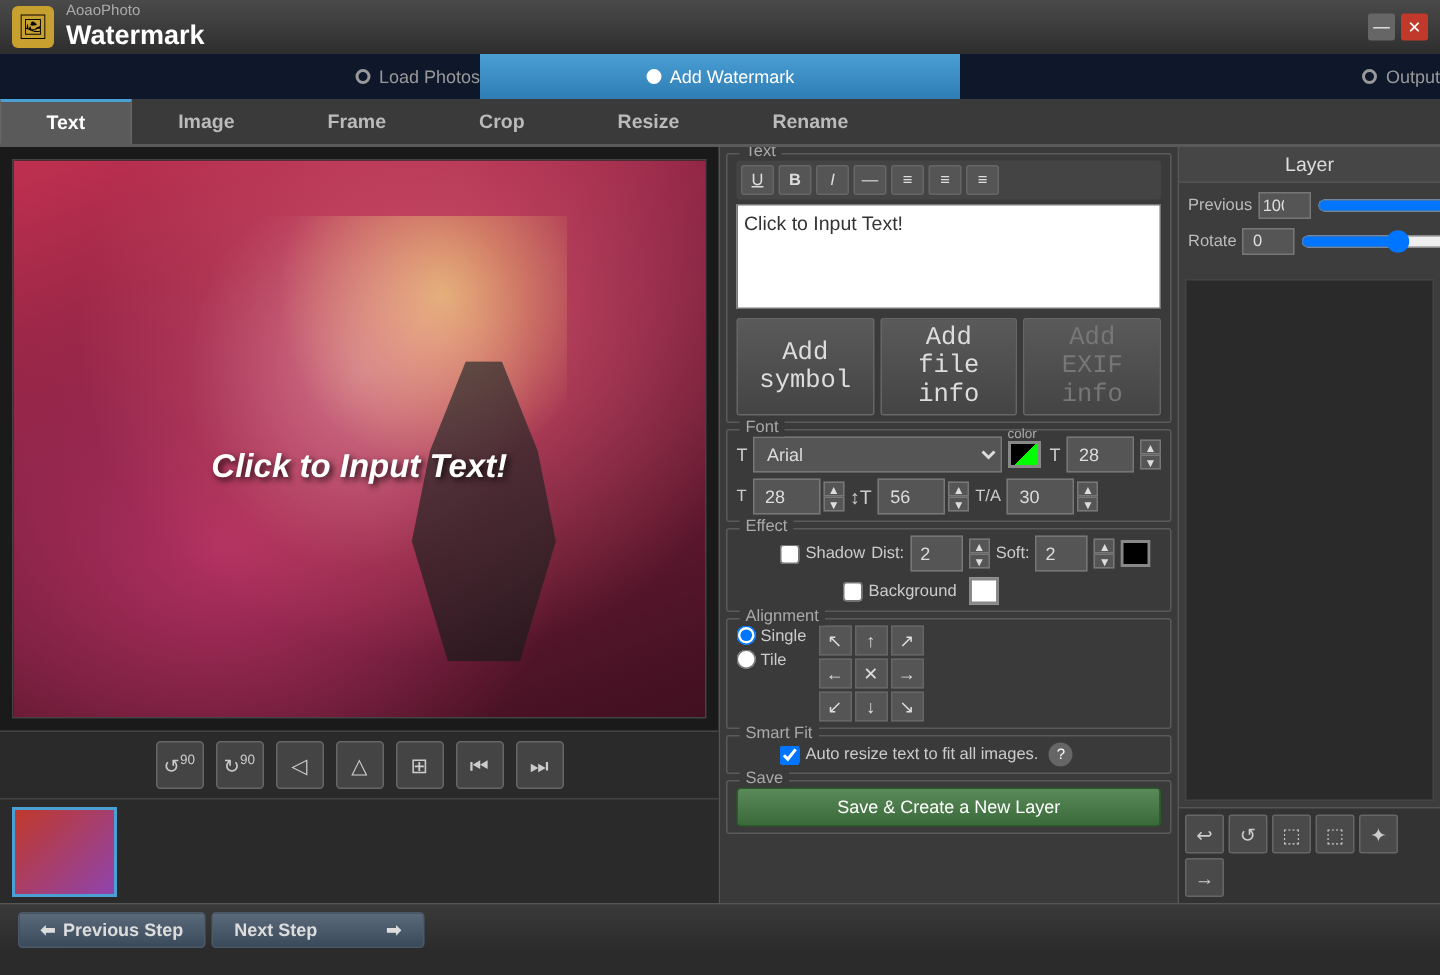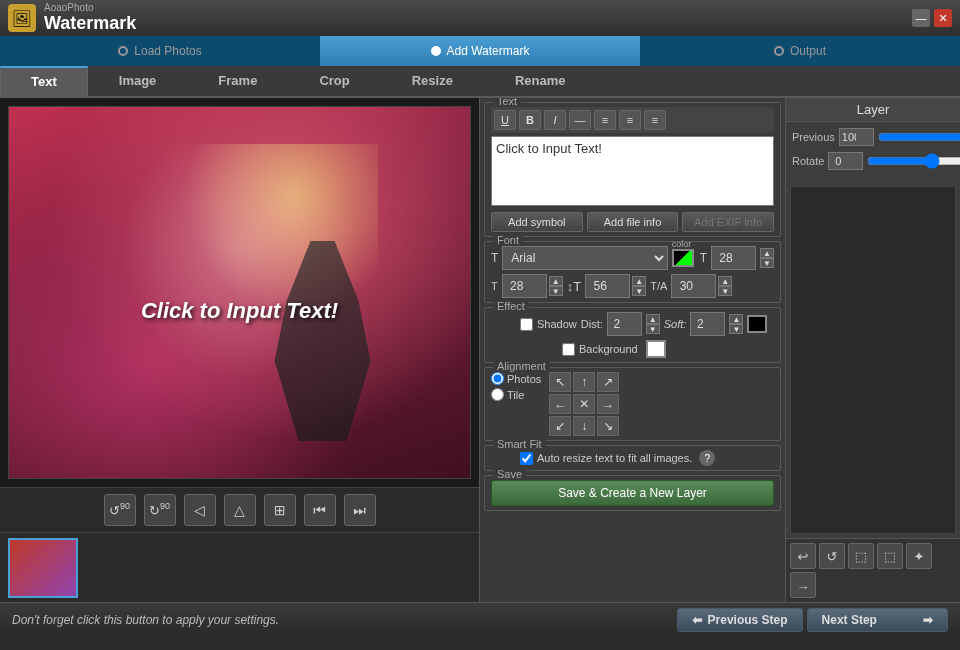--- a/index.html
+++ b/index.html
@@ -19,21 +19,21 @@
     .title-btn.close { background: #c0392b; color: #fff; }
 
     
     .step-bar {
       display: flex; height: 30px; background: #3a3a3a;
     }
     .step-item {
       display: flex; align-items: center; justify-content: center;
       flex: 1; gap: 6px; cursor: pointer; font-size: 12px;
     }
-    .step-item.inactive { color: #999; background: #0c4a6e; }
+    .step-item.inactive { color: #999; background: #0f172a; justify-content: flex-end; }
     .step-item.active { color: #fff; background: linear-gradient(to bottom, #4a9fd4, #2e7db5); }
     .step-dot { width: 10px; height: 10px; border-radius: 50%; border: 2px solid currentColor; }
     .step-dot.filled { background: currentColor; }
 
     
     .tabs-bar {
       display: flex; background: #3a3a3a; border-bottom: 2px solid #5a5a5a;
     }
     .tab {
       padding: 6px 30px; cursor: pointer; font-size: 13px; font-weight: bold;
@@ -104,22 +104,22 @@
       border-radius: 2px;
     }
     .text-input-area {
       width: 100%; height: 70px; background: #fff; border: 1px solid #777;
       color: #333; font-size: 13px; padding: 4px; resize: none; font-family: Arial;
     }
 
     .action-buttons { display: flex; gap: 4px; margin-top: 3px; }
     .action-btn {
       flex: 1; padding: 3px 6px; background: linear-gradient(to bottom, #5a5a5a, #444);
-      border: 1px solid #666; color: #ddd; cursor: pointer; font-size: 11px;
-      border-radius: 2px; text-align: center;
+      border: 1px solid #666; color: #ddd; cursor: pointer; font-size: 17px;
+      border-radius: 2px; text-align: center; font-family: Liberation Mono, monospace;
     }
     .action-btn.disabled { color: #777; cursor: default; }
     .font-select {
       flex: 1; background: #555; border: 1px solid #777; color: #ddd;
       padding: 2px 4px; font-size: 12px; height: 24px;
     }
     .num-input {
       width: 45px; background: #555; border: 1px solid #777; color: #ddd;
       padding: 2px 4px; font-size: 12px; height: 24px; text-align: center;
     }
@@ -353,42 +353,42 @@
       <span class="fieldset-legend">Effect</span>
       <div class="row">
         <input type="checkbox" style="">
         <label class="checkbox-label">Shadow</label>
         <span style="color:#ccc;font-size:11px;">Dist:</span>
         <input type="number" class="num-input" style="width: 35px;" value="2">
         <div class="spin-ctrl">
           <button class="spin-btn">▲</button>
           <button class="spin-btn">▼</button>
         </div>
-        <span style="color:#ccc;font-size:11px;font-style:italic;">Soft:</span>
+        <span style="color:#ccc;font-size:11px;">Soft:</span>
         <input type="number" class="num-input" style="width: 35px;" value="2">
         <div class="spin-ctrl">
           <button class="spin-btn">▲</button>
           <button class="spin-btn">▼</button>
         </div>
         <div style="width:20px;height:18px;background:#000;border:2px solid #888;"></div>
       </div>
       <div class="row" style="margin-top:4px;margin-left:42px;">
         <input type="checkbox" style="">
         <label class="checkbox-label">Background</label>
         <div style="width:20px;height:18px;background:#fff;border:2px solid #888;margin-left:4px;"></div>
       </div>
     </div>
 
     <div class="fieldset">
       <span class="fieldset-legend">Alignment</span>
       <div style="display:flex;align-items:flex-start;gap:8px;">
         <div style="display:flex;flex-direction:column;gap:3px;">
           <label class="radio-label">
             <input type="radio" name="align-mode" checked="" style="">
-            <span>Photos</span>
+            <span>Single</span>
           </label>
           <label class="radio-label">
             <input type="radio" name="align-mode" style="">
             <span>Tile</span>
           </label>
         </div>
         <div class="align-grid">
           <button class="align-btn">↖</button>
           <button class="align-btn">↑</button>
           <button class="align-btn">↗</button>
@@ -439,21 +439,20 @@
       <button class="layer-tool-btn">⬚</button>
       <button class="layer-tool-btn">⬚</button>
       <button class="layer-tool-btn">✦</button>
       <button class="layer-tool-btn">→</button>
     </div>
   </div>
 
 </div>
 
 <div class="bottom-bar">
-  <span class="bottom-hint">Don't forget click this button to apply your settings.</span>
   <div class="nav-buttons">
     <button class="nav-btn prev">
       <span>⬅</span>
       <span>Previous Step</span>
     </button>
     <button class="nav-btn next">
       <span>Next Step</span>
       <span>➡</span>
     </button>
   </div>

